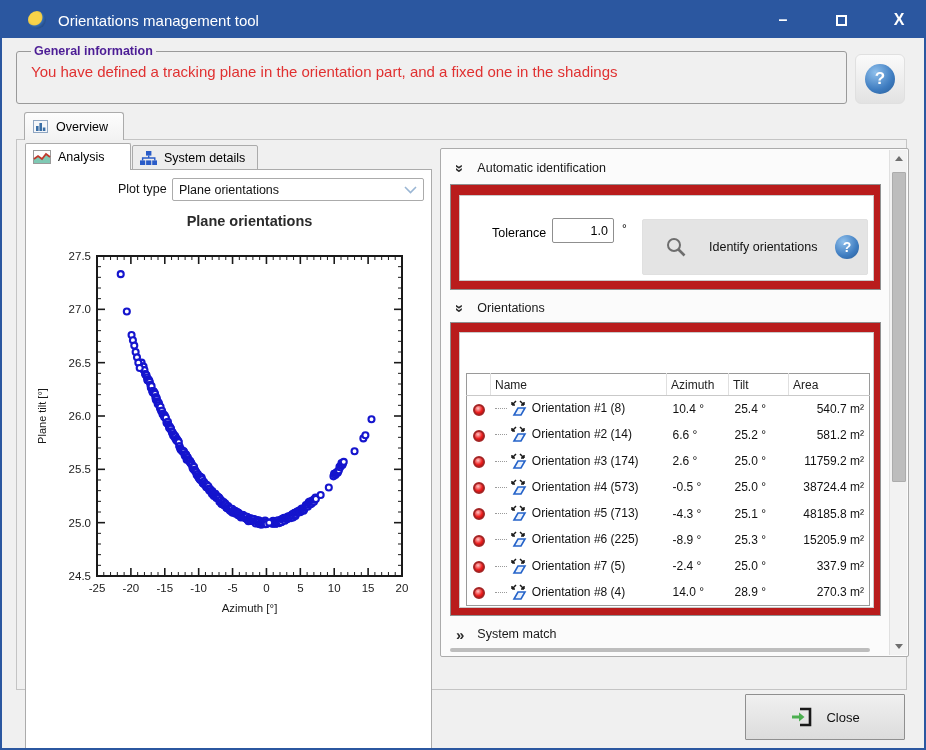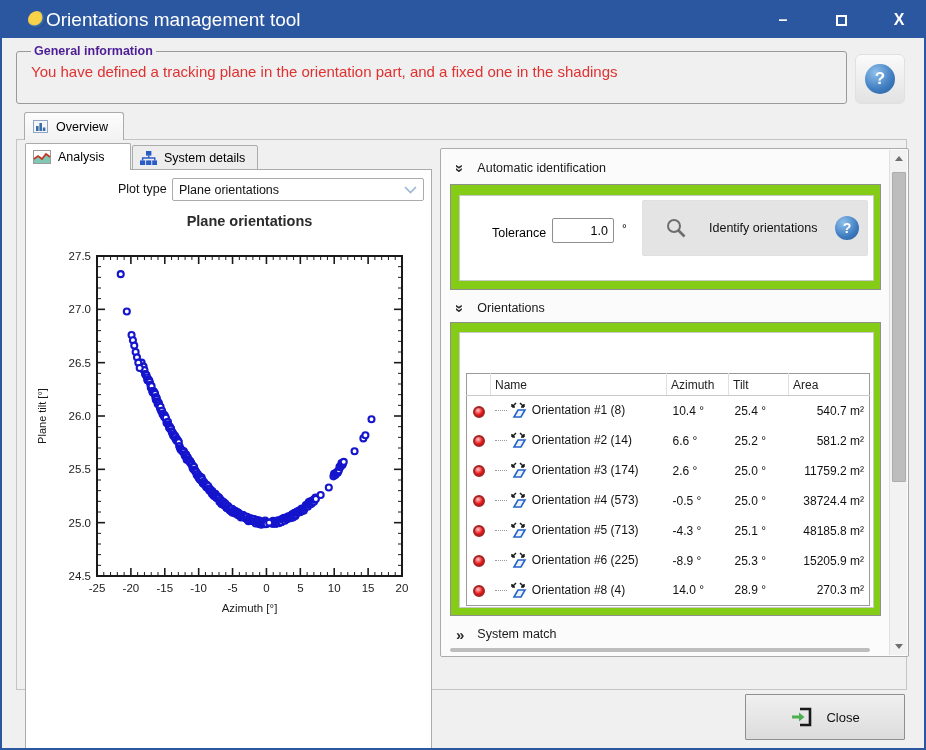--- a/index.html
+++ b/index.html
@@ -3,21 +3,21 @@
 <meta charset="utf-8">
 <style>
   html,body{margin:0;padding:0;background:#888;font-family:"Liberation Sans",sans-serif;}
   *{box-sizing:border-box;}
   .window{position:relative;width:926px;height:750px;background:#F0F0F0;border:2px solid #2B57A0;overflow:hidden;}
   
   .titlebar{position:absolute;left:0;top:0;width:922px;height:36px;background:#2B57A0;display:flex;align-items:center;color:#fff;}
   .app-icon{width:18px;height:18px;border-radius:50%;margin-left:26px;
     background:radial-gradient(circle at 35% 35%, #F8D34A 0 46%, #3A77C2 52% 100%);
     box-shadow:inset -2px -2px 3px rgba(0,0,40,.35);}
-  .title{font-size:19px;}
+  .title{margin-left:12px;font-size:15px;}
   .win-controls{position:absolute;right:14px;top:0;height:36px;display:flex;align-items:center;gap:36px;}
   .win-btn{color:#fff;font-size:15px;cursor:default;width:22px;text-align:center;}
   .win-btn.minimize{font-weight:bold;font-size:16px;}
   .max-box{display:inline-block;width:11px;height:11px;border:2px solid #fff;}
   .win-btn.close{font-weight:bold;font-size:16px;}
   
   fieldset.geninfo{position:absolute;left:14px;top:42px;width:831px;height:60px;border:1px solid #9A9A9A;border-radius:3px;margin:0;padding:2px 14px;background:#F0F0F0;}
   fieldset.geninfo legend{font-size:12.5px;font-weight:bold;color:#4c1d95;padding:0 3px;}
   .warning{color:#E03131;font-size:15px;margin-top:3px;}
   .help-btn{position:absolute;border-radius:6px;background:linear-gradient(#FAFAFA,#E2E2E2);display:flex;align-items:center;justify-content:center;border:1px solid #E0E0E0;}
@@ -39,30 +39,30 @@
   .plot-type-label{position:absolute;left:92px;top:4px;font-size:12.5px;color:#111;}
   .dropdown{position:absolute;left:146px;top:0;width:252px;height:23px;background:#fff;border:1px solid #ABABAB;border-radius:2px;
     display:flex;align-items:center;font-size:12.5px;padding-left:6px;color:#111;}
   .dropdown .dd-chev{position:absolute;right:6px;top:7px;}
   #chart{position:absolute;left:0;top:34px;}
   
   .right-panel{position:absolute;left:423px;top:8px;width:469px;height:509px;background:#FBFBFB;border:1px solid #ABABAB;border-radius:2px;}
   .section-header{position:absolute;left:8px;width:440px;height:22px;display:flex;align-items:center;gap:13px;font-size:12.5px;color:#1a1a1a;padding-left:7px;}
   .chev{display:inline-block;font-size:15px;font-weight:bold;color:#2a2a2a;line-height:1;}
   .chev.down{transform:rotate(90deg);}
-  .sec-box-outer{position:absolute;left:9px;width:431px;background:#84cc16;border:1px solid #8F8F8F;}
+  .sec-box-outer{position:absolute;left:9px;width:431px;background:#b91c1c;border:1px solid #8F8F8F;}
   .sec-box-inner{position:absolute;background:#fff;border:1px solid #C9C9C9;}
   
   .box-ident-outer{top:35px;height:106px;}
   .box-ident-inner{left:8px;top:10px;width:415px;height:86px;}
   .tol-label{position:absolute;left:32px;top:30px;font-size:12.5px;}
   .tol-input{position:absolute;left:92px;top:22px;width:62px;height:25px;border:1px solid #8F8F8F;border-radius:2px;font-size:12.5px;
     text-align:right;padding-right:5px;font-family:"Liberation Sans",sans-serif;}
   .tol-deg{position:absolute;left:162px;top:26px;font-size:12px;}
-  .identify-btn{position:absolute;left:182px;top:4px;width:226px;height:56px;background:#E4E4E4;border:1px solid #E0E0E0;border-radius:2px;
+  .identify-btn{position:absolute;left:182px;top:23px;width:226px;height:56px;background:#E4E4E4;border:1px solid #E0E0E0;border-radius:2px;
     display:flex;align-items:center;font-size:12.5px;color:#111;cursor:default;font-family:"Liberation Sans",sans-serif;}
   .identify-btn .mag{margin-left:16px;}
   .identify-btn .lbl{margin-left:22px;}
   .identify-btn .help-circle{position:absolute;right:8px;}
   
   .box-orient-outer{top:173px;height:294px;}
   .box-orient-inner{left:8px;top:9px;width:415px;height:276px;}
   .orient-table{position:absolute;left:6px;top:40px;width:403px;height:233px;border:1px solid #9A9A9A;background:#fff;font-size:12px;border-collapse:collapse;table-layout:fixed;}
   .orient-table th{font-weight:normal;text-align:left;height:22px;border-bottom:1px solid #C9C9C9;border-right:1px solid #E0E0E0;padding:0 0 0 4px;color:#222;}
   .orient-table th:last-child{border-right:none;}
@@ -827,20 +827,31 @@
                   <td class="azv">-8.9 °</td>
                   <td class="tiv">25.3 °</td>
                   <td class="arv">15205.9 m²</td>
                 </tr>
                 <tr>
                   <td class="rec"><span class="rec-icon"></span></td>
                   <td class="nm"><span class="tree-dots"></span><svg width="20" height="17" style="vertical-align:middle">
                       <path d="M3,5 L7,1 M3,5 L3,2 M3,5 L6,5" stroke="#1a1a1a" stroke-width="1.5" fill="none"></path>
                       <path d="M15,5 L11,1 M15,5 L15,2 M15,5 L12,5" stroke="#1a1a1a" stroke-width="1.5" fill="none"></path>
                       <path d="M5,15 L9,8 L16,8 L12,15 Z" fill="#EAF2FD" stroke="#2563C9" stroke-width="1.6"></path>
+                    </svg> <span>Orientation #7 (5)</span></td>
+                  <td class="azv">-2.4 °</td>
+                  <td class="tiv">25.0 °</td>
+                  <td class="arv">337.9 m²</td>
+                </tr>
+                <tr>
+                  <td class="rec"><span class="rec-icon"></span></td>
+                  <td class="nm"><span class="tree-dots"></span><svg width="20" height="17" style="vertical-align:middle">
+                      <path d="M3,5 L7,1 M3,5 L3,2 M3,5 L6,5" stroke="#1a1a1a" stroke-width="1.5" fill="none"></path>
+                      <path d="M15,5 L11,1 M15,5 L15,2 M15,5 L12,5" stroke="#1a1a1a" stroke-width="1.5" fill="none"></path>
+                      <path d="M5,15 L9,8 L16,8 L12,15 Z" fill="#EAF2FD" stroke="#2563C9" stroke-width="1.6"></path>
                     </svg> <span>Orientation #8 (4)</span></td>
                   <td class="azv">14.0 °</td>
                   <td class="tiv">28.9 °</td>
                   <td class="arv">270.3 m²</td>
                 </tr>
               </tbody>
           </table>
         </div>
       </div>
 

